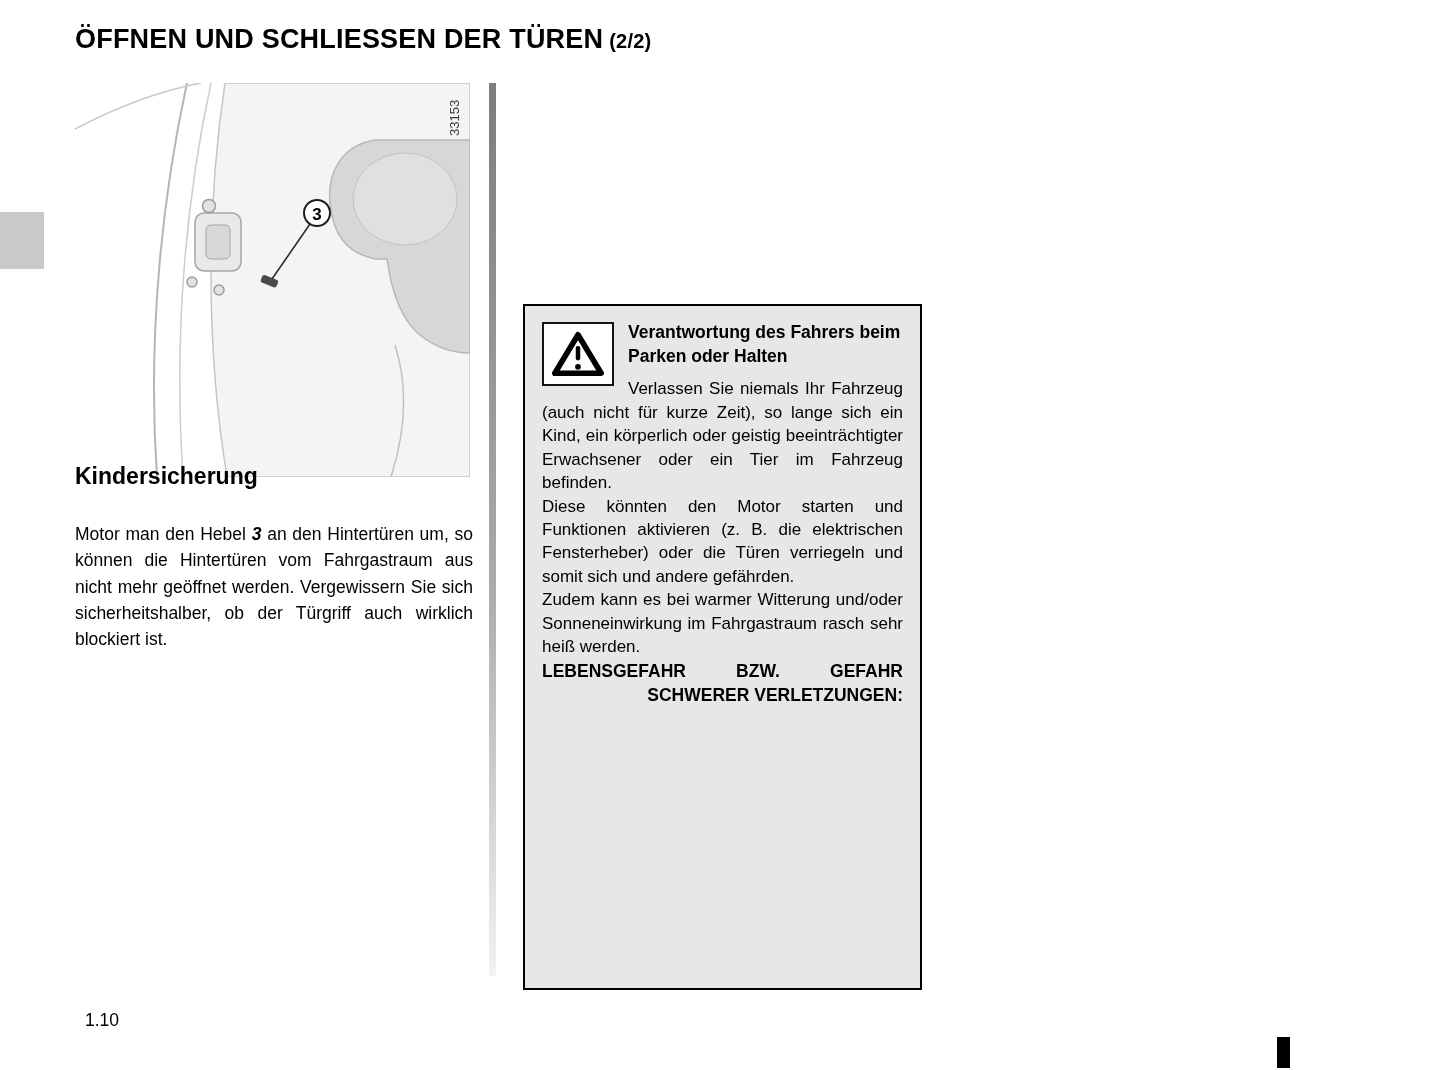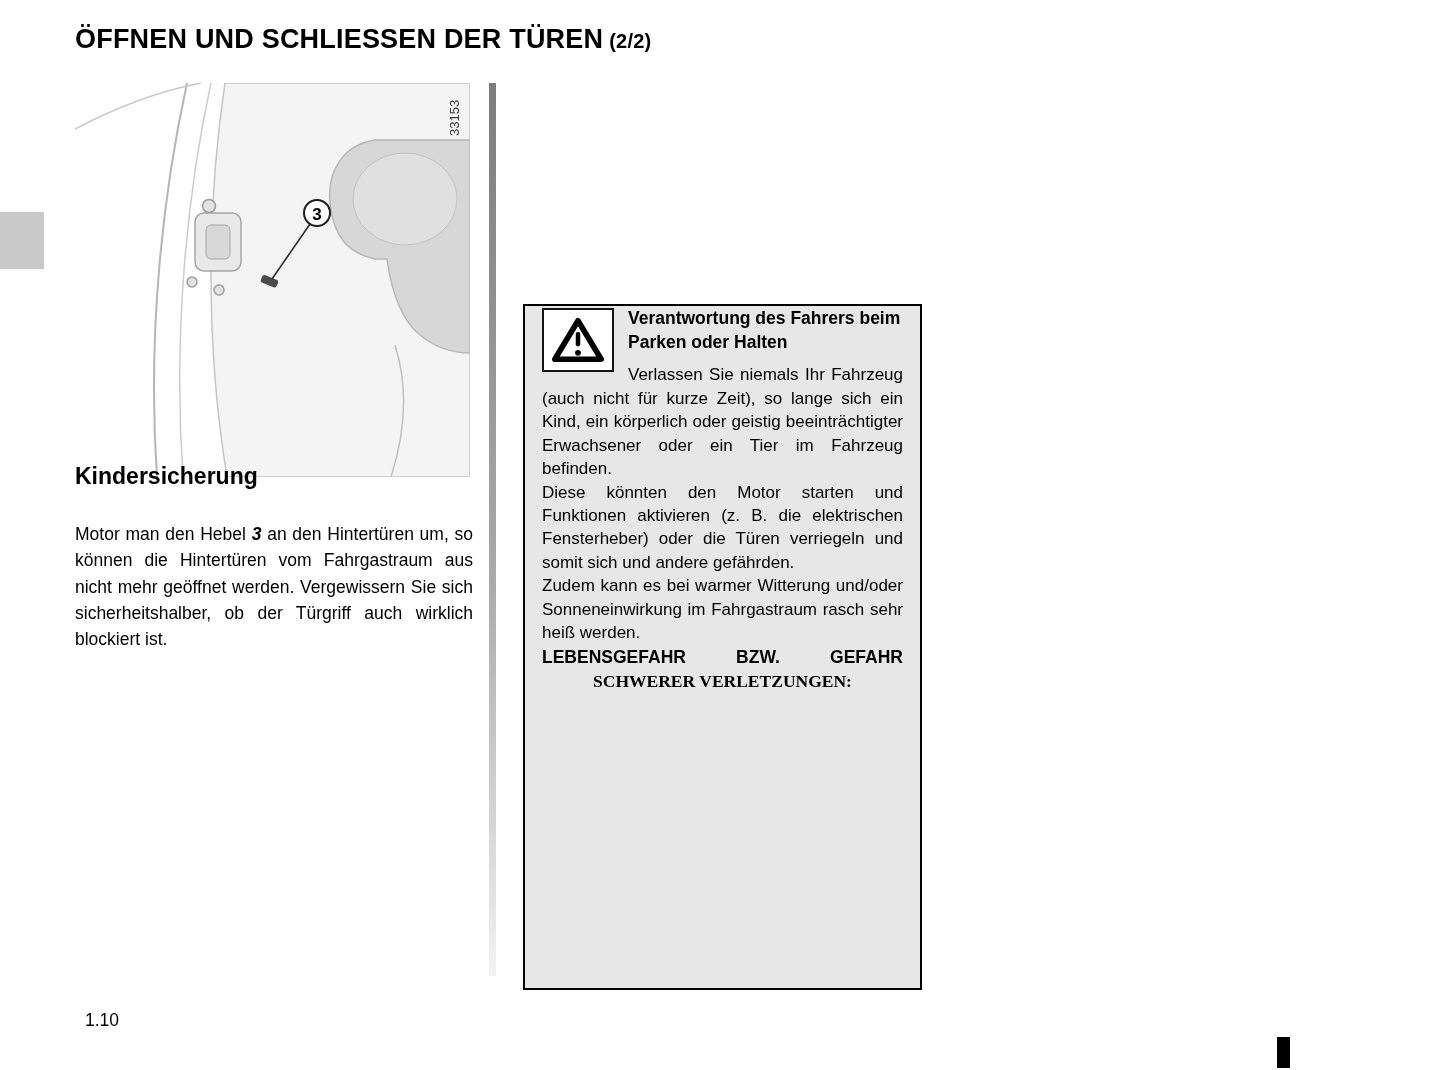--- a/index.html
+++ b/index.html
@@ -15,30 +15,30 @@
 
   .divider { position:absolute; left:489px; top:83px; width:7px; height:893px;
              background:linear-gradient(to bottom,#7d7d7d 0%,#a9a9a9 55%,#d9d9d9 85%,#f2f2f2 100%); }
 
   .section-heading { position:absolute; left:75px; top:463px; font-size:23px; font-weight:bold; }
   .section-body { position:absolute; left:75px; top:521px; width:398px; font-size:17.5px; line-height:1.5;
                   text-align:justify; hyphens:auto; }
   .section-body .lever-ref { font-weight:bold; font-style:italic; }
 
   .warning-box { position:absolute; left:523px; top:304px; width:399px; height:686px;
-                 background:#e7e7e7; border:2px solid #000; padding:0 17px 0 17px;
+                 background:#e7e7e7; border:2px solid #000; padding:14px 17px 0 17px;
                  font-size:17px; line-height:1.38; text-align:justify; hyphens:auto; }
   .warn-icon-box { float:left; width:72px; height:64px; background:#fff; border:2px solid #141414;
                    margin:2px 14px 8px 0; display:flex; align-items:center; justify-content:center; }
   .warn-title { font-weight:bold; font-size:17.5px; line-height:1.35; text-align:left; padding-top:1px; }
   .warning-box p { margin:0; }
   .warn-p1 { margin-top:9px !important; }
   .warn-danger { font-weight:bold; margin-top:16px; font-size:17.5px; }
   .warn-danger .l1 { display:block; text-align:justify; text-align-last:justify; }
-  .warn-danger .l2 { display:block; text-align:center;font-family:Liberation Serif, serif; }
+  .warn-danger .l2 { display:block; text-align:right; }
 
   .page-number { position:absolute; left:85px; top:1010px; font-size:17.5px; }
   .print-mark { position:absolute; left:1277px; top:1037px; width:13px; height:31px; background:#000; }
 </style>
 </head>
 <body>
 
 <div class="page">
 
   <h1 class="page-title"><span>ÖFFNEN UND SCHLIESSEN DER TÜREN</span><span class="suffix">(2/2)</span></h1>

